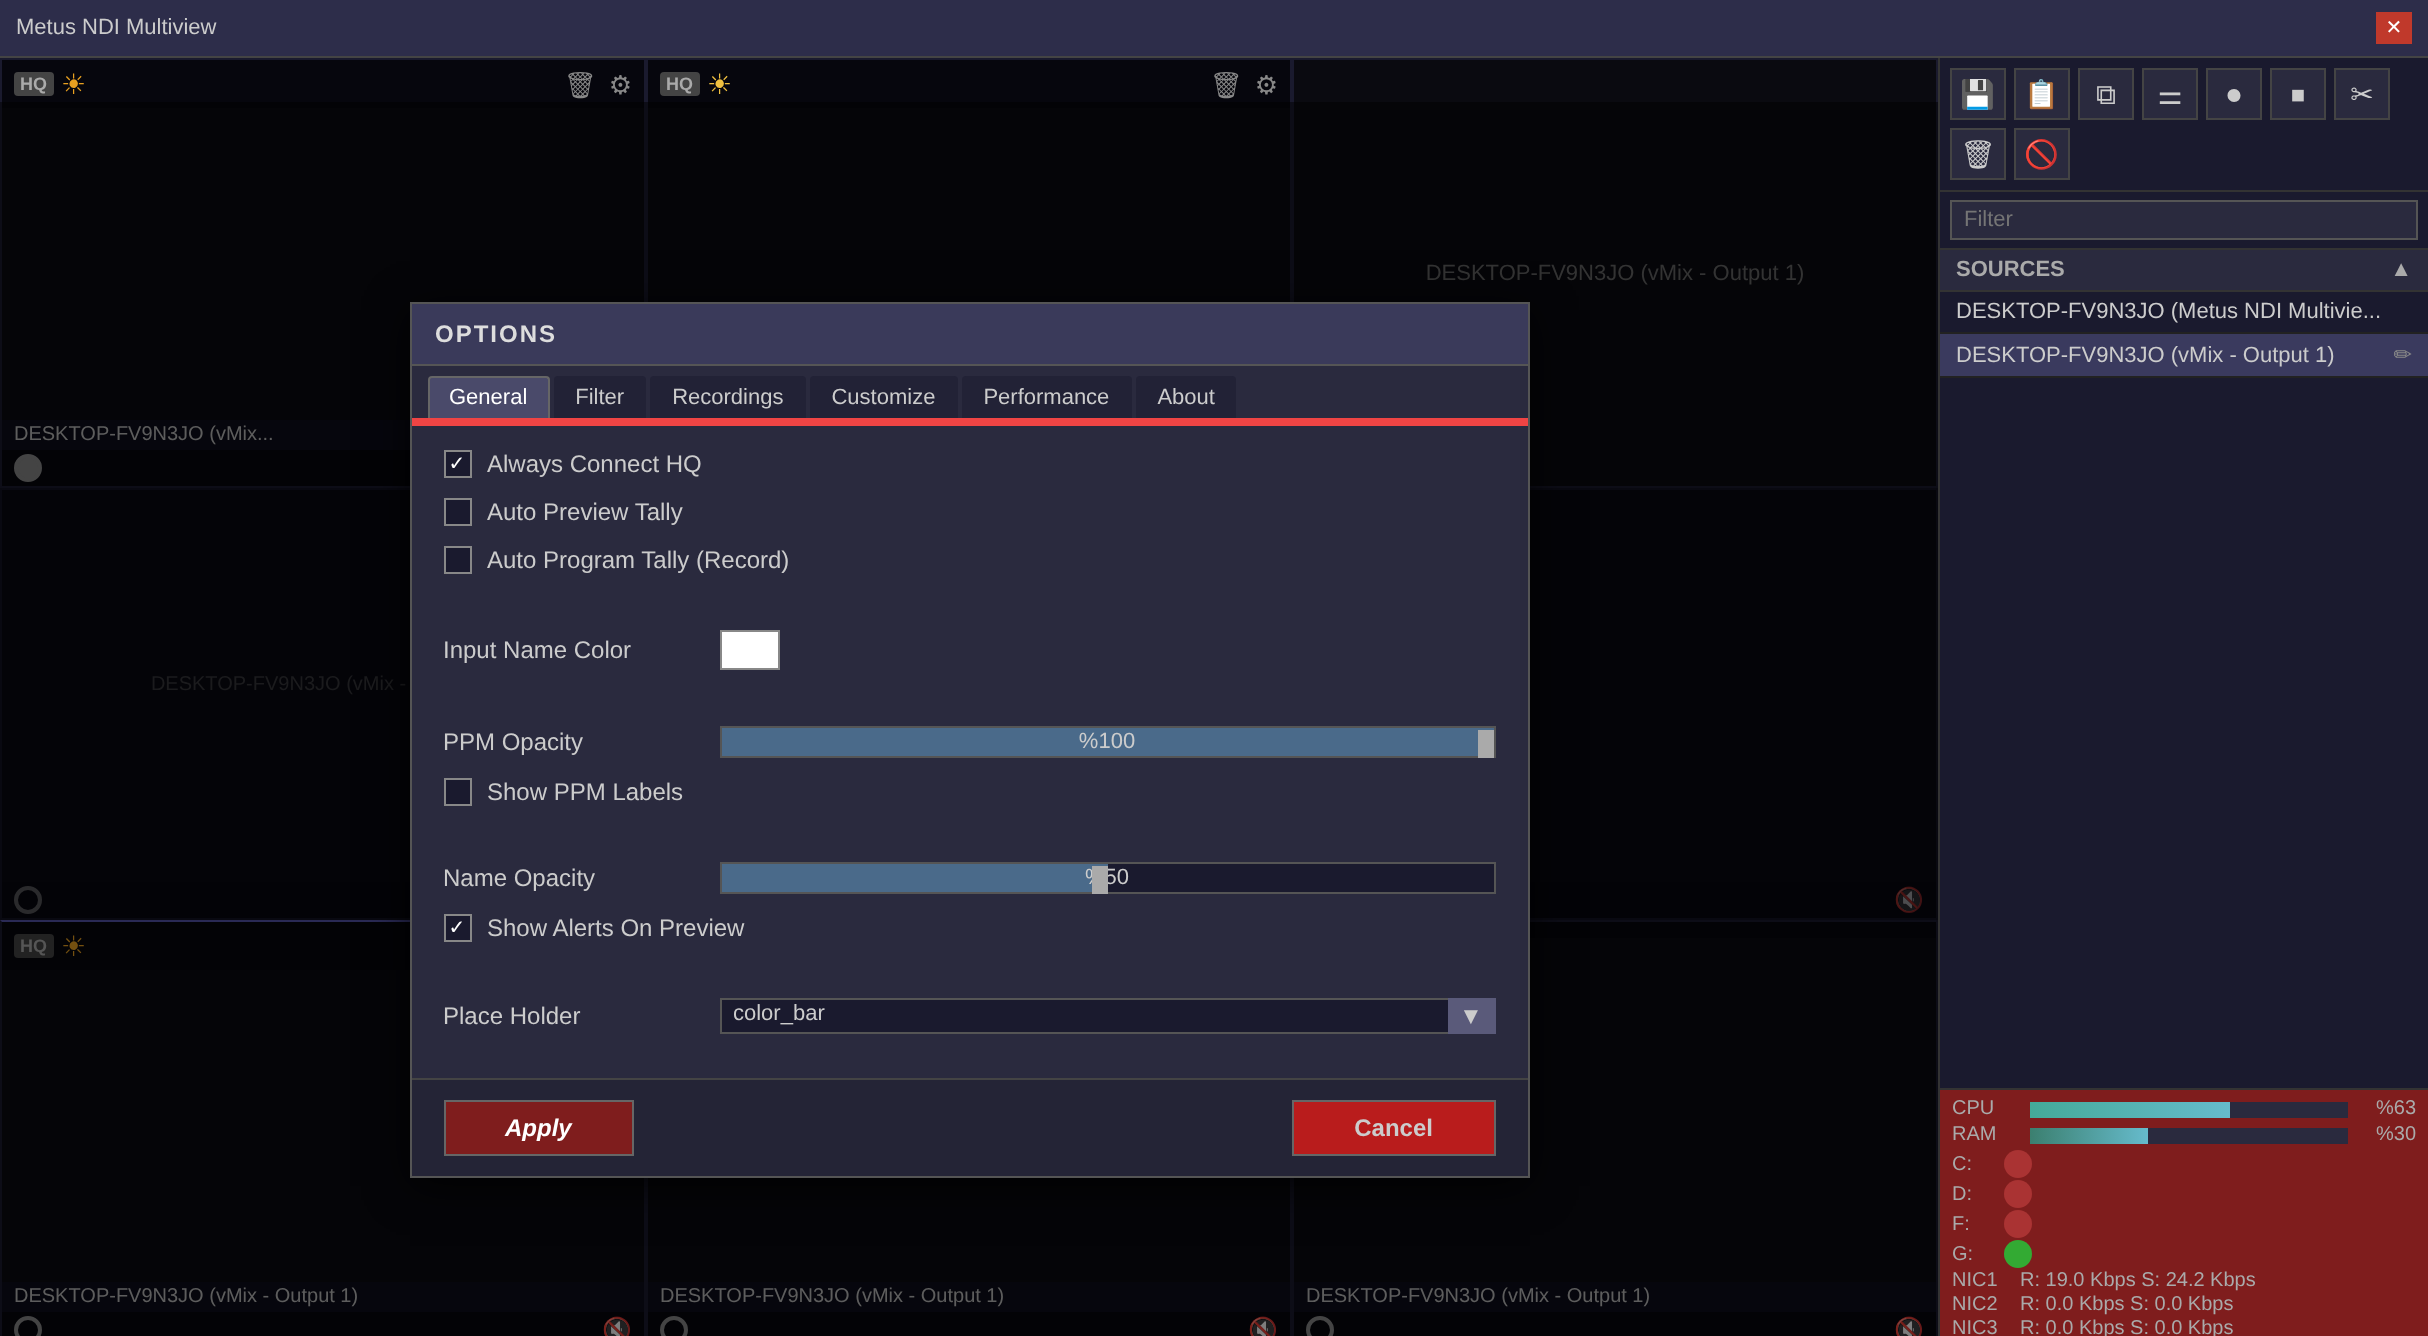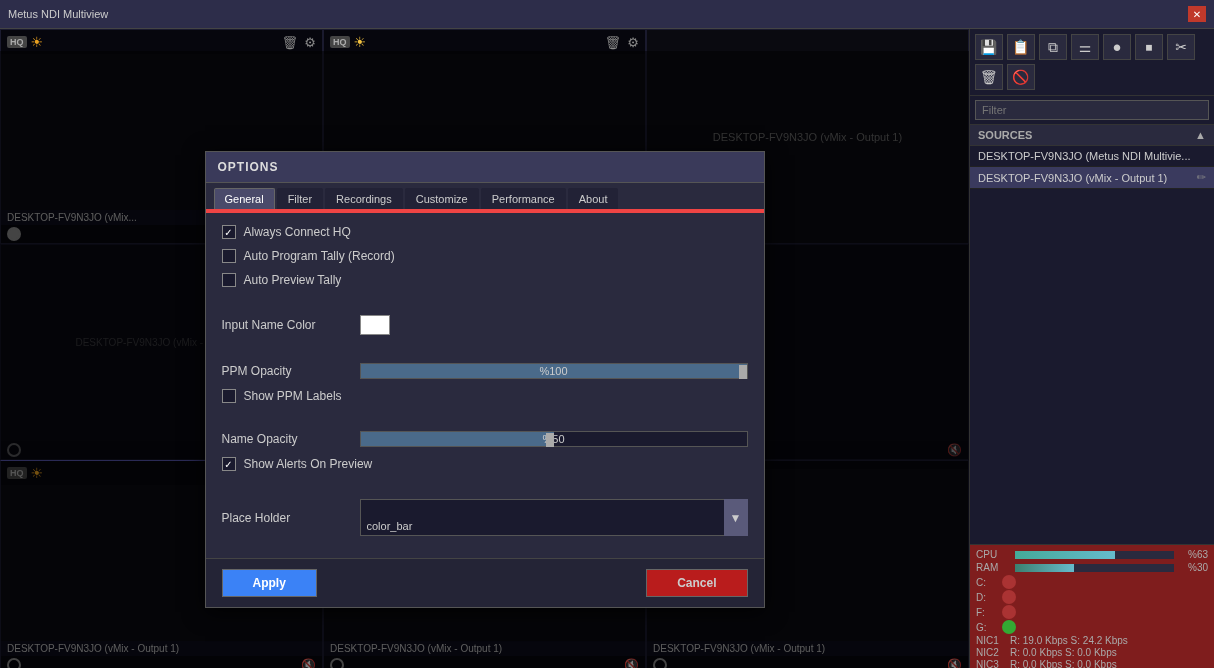--- a/index.html
+++ b/index.html
@@ -451,21 +451,21 @@
     .select-container {
       flex: 1;
       position: relative;
     }
 
     .select-field {
       width: 100%;
       background: #1a1a2e;
       border: 1px solid #555;
       color: #ccc;
-      padding: 20px 24px 3px 6px;
+      padding: 1px 24px 3px 6px;
       font-size: 11px;
       appearance: none;
       cursor: pointer;
     }
 
     .select-arrow {
       position: absolute;
       right: 0;
       top: 0;
       bottom: 0;
@@ -487,22 +487,23 @@
     }
 
     .dialog-btn {
       padding: 6px 30px;
       border: 1px solid #666;
       cursor: pointer;
       font-size: 12px;
       font-weight: bold;
     }
     .dialog-btn.apply {
-      background: #3b82f6;
+      background: #7f1d1d;
       color: #fff;
+      font-style: italic;
     }
     .dialog-btn.cancel {
       background: #b91c1c;
       color: #ccc;
     }
 
     
     .dimmed { opacity: 0.6; }
   </style>
 </head>
@@ -648,26 +649,26 @@
 
         <div class="dialog-body">
 
           <div class="option-row">
             <div class="option-checkbox checked"></div>
             <span class="option-label">Always Connect HQ</span>
           </div>
 
           <div class="option-row">
             <div class="option-checkbox"></div>
-            <span class="option-label">Auto Program Tally (Record)</span>
+            <span class="option-label">Auto Preview Tally</span>
           </div>
 
           <div class="option-row">
             <div class="option-checkbox"></div>
-            <span class="option-label">Auto Preview Tally</span>
+            <span class="option-label">Auto Program Tally (Record)</span>
           </div>
 
           <div class="option-field-row">
             <span class="option-field-label">Input Name Color</span>
             <div class="color-swatch"></div>
           </div>
 
           <div class="option-field-row">
             <span class="option-field-label">PPM Opacity</span>
             <div class="slider-container">

